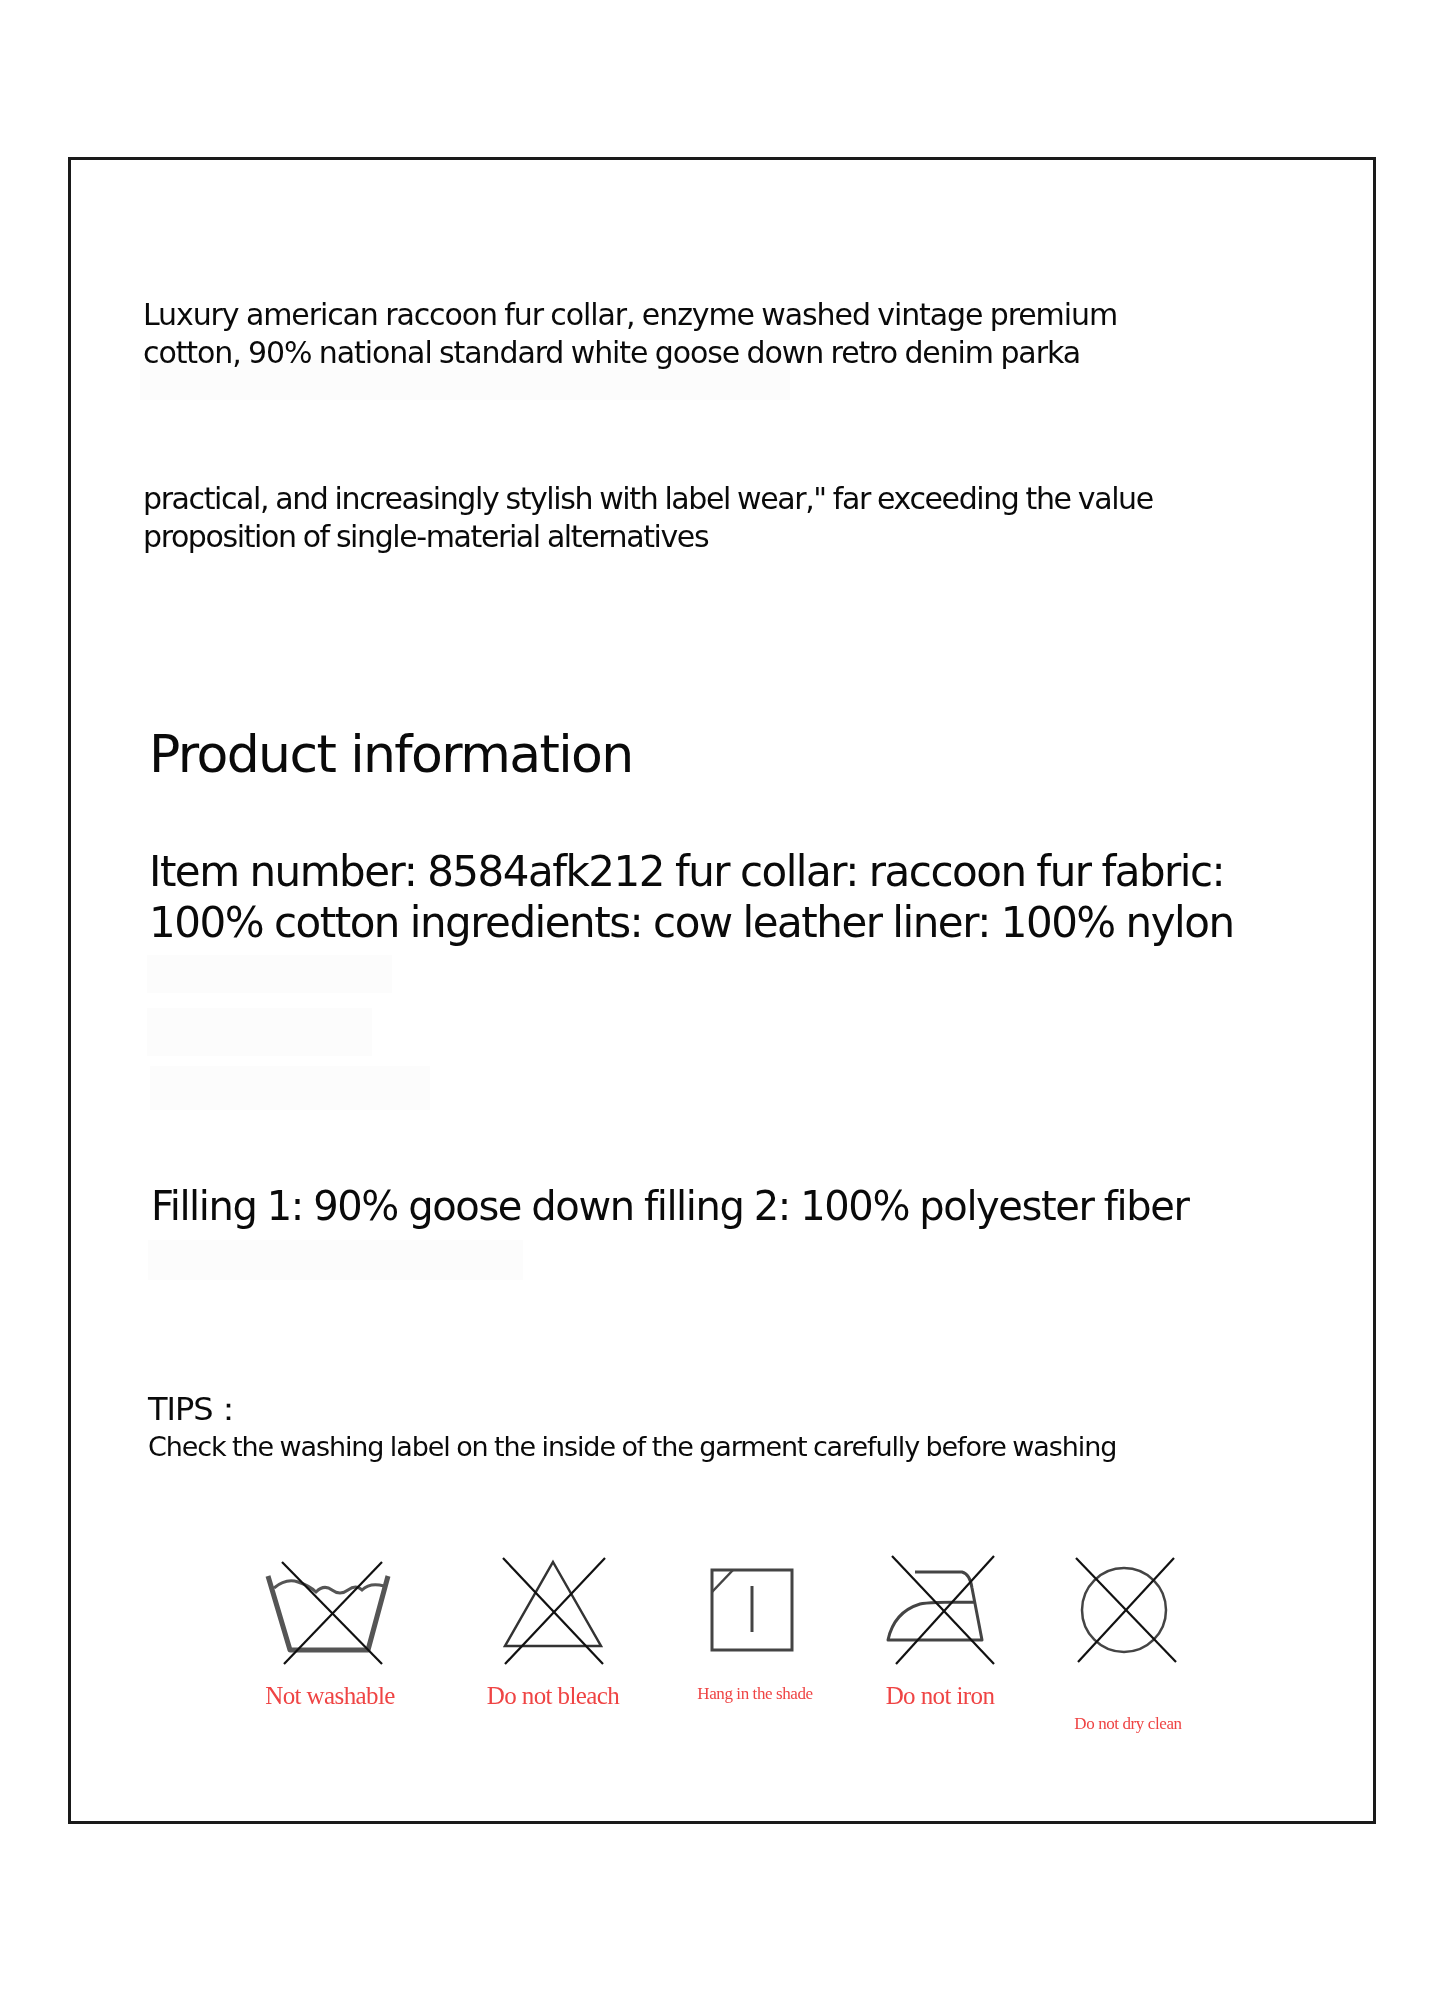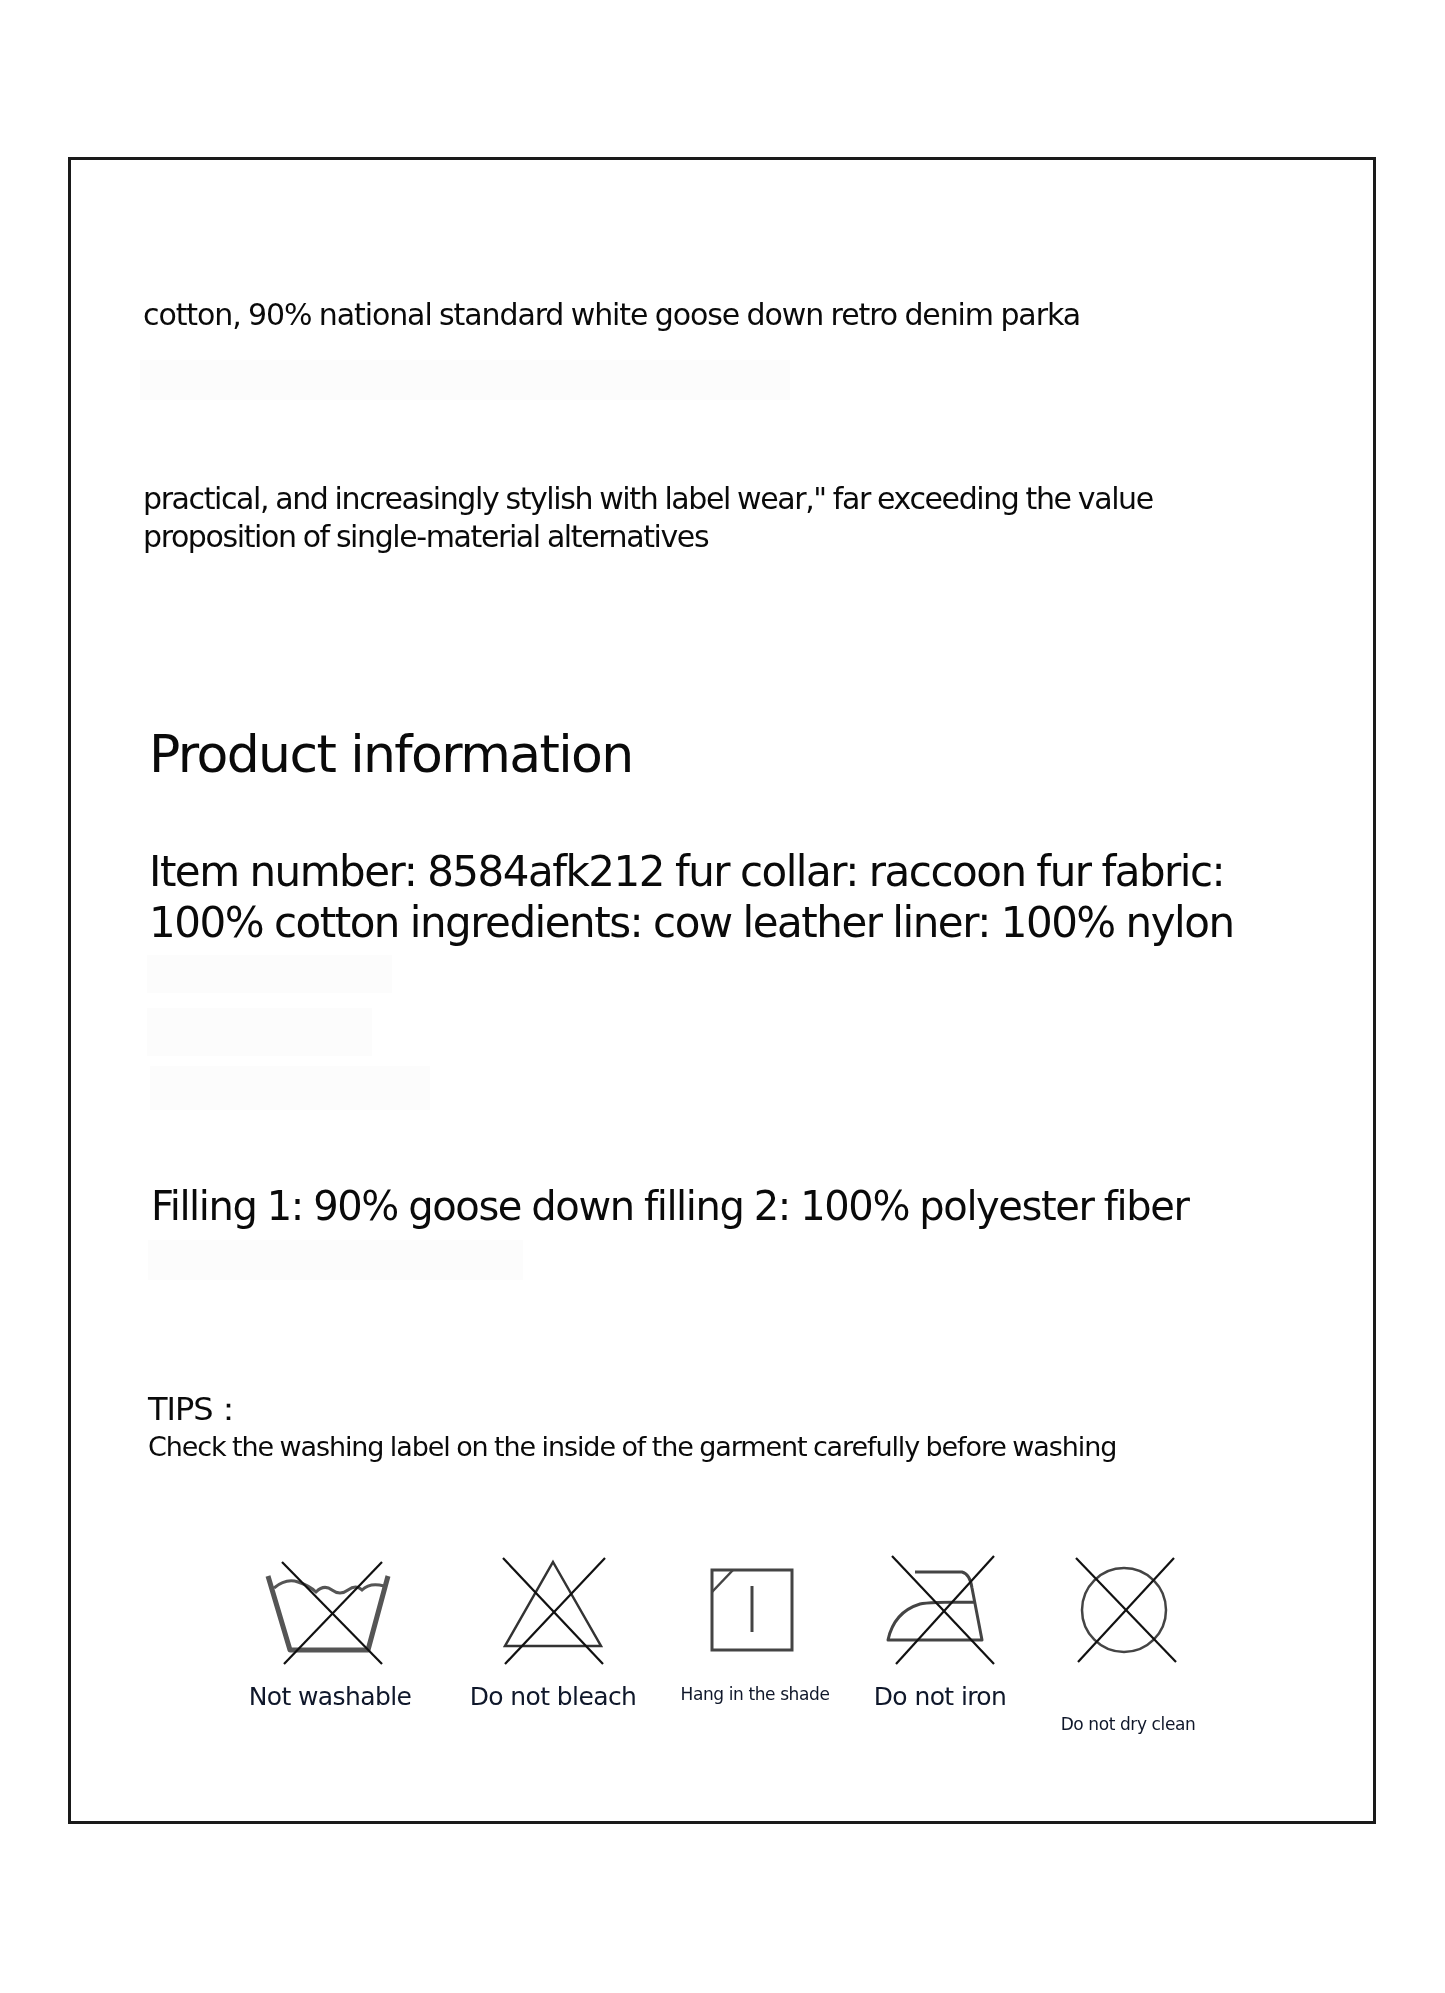--- a/index.html
+++ b/index.html
@@ -82,41 +82,43 @@
   .care {
     position: absolute;
     text-align: center;
   }
   .care svg { display: block; margin: 0 auto; }
   .care-label {
     position: absolute;
     left: 50%;
     transform: translateX(-50%);
     white-space: nowrap;
-    color: #0f172a;
+    color: #ef4444;
+    font-family: Liberation Serif, serif;
   }
   .lbl-lg { font-size: 25px; letter-spacing: -0.6px; }
   .lbl-sm { font-size: 17px; letter-spacing: -0.4px; }
   .ghost {
     position: absolute;
     background: #fcfcfc;
   }
 </style>
 </head>
 <body>
 
 <div class="frame"></div>
 
 <div class="ghost" style="left:140px;top:360px;width:650px;height:40px;"></div>
 <div class="ghost" style="left:147px;top:955px;width:245px;height:38px;"></div>
 <div class="ghost" style="left:147px;top:1008px;width:225px;height:48px;"></div>
 <div class="ghost" style="left:150px;top:1066px;width:280px;height:44px;"></div>
 <div class="ghost" style="left:148px;top:1240px;width:375px;height:40px;"></div>
 
 <div class="abs intro">
+  <div>Luxury american raccoon fur collar, enzyme washed vintage premium</div>
   <div>cotton, 90% national standard white goose down retro denim parka</div>
 </div>
 
 <div class="abs para">
   <div>practical, and increasingly stylish with label wear," far exceeding the value</div>
   <div>proposition of single-material alternatives</div>
 </div>
 
 <div class="abs heading">Product information</div>
 

